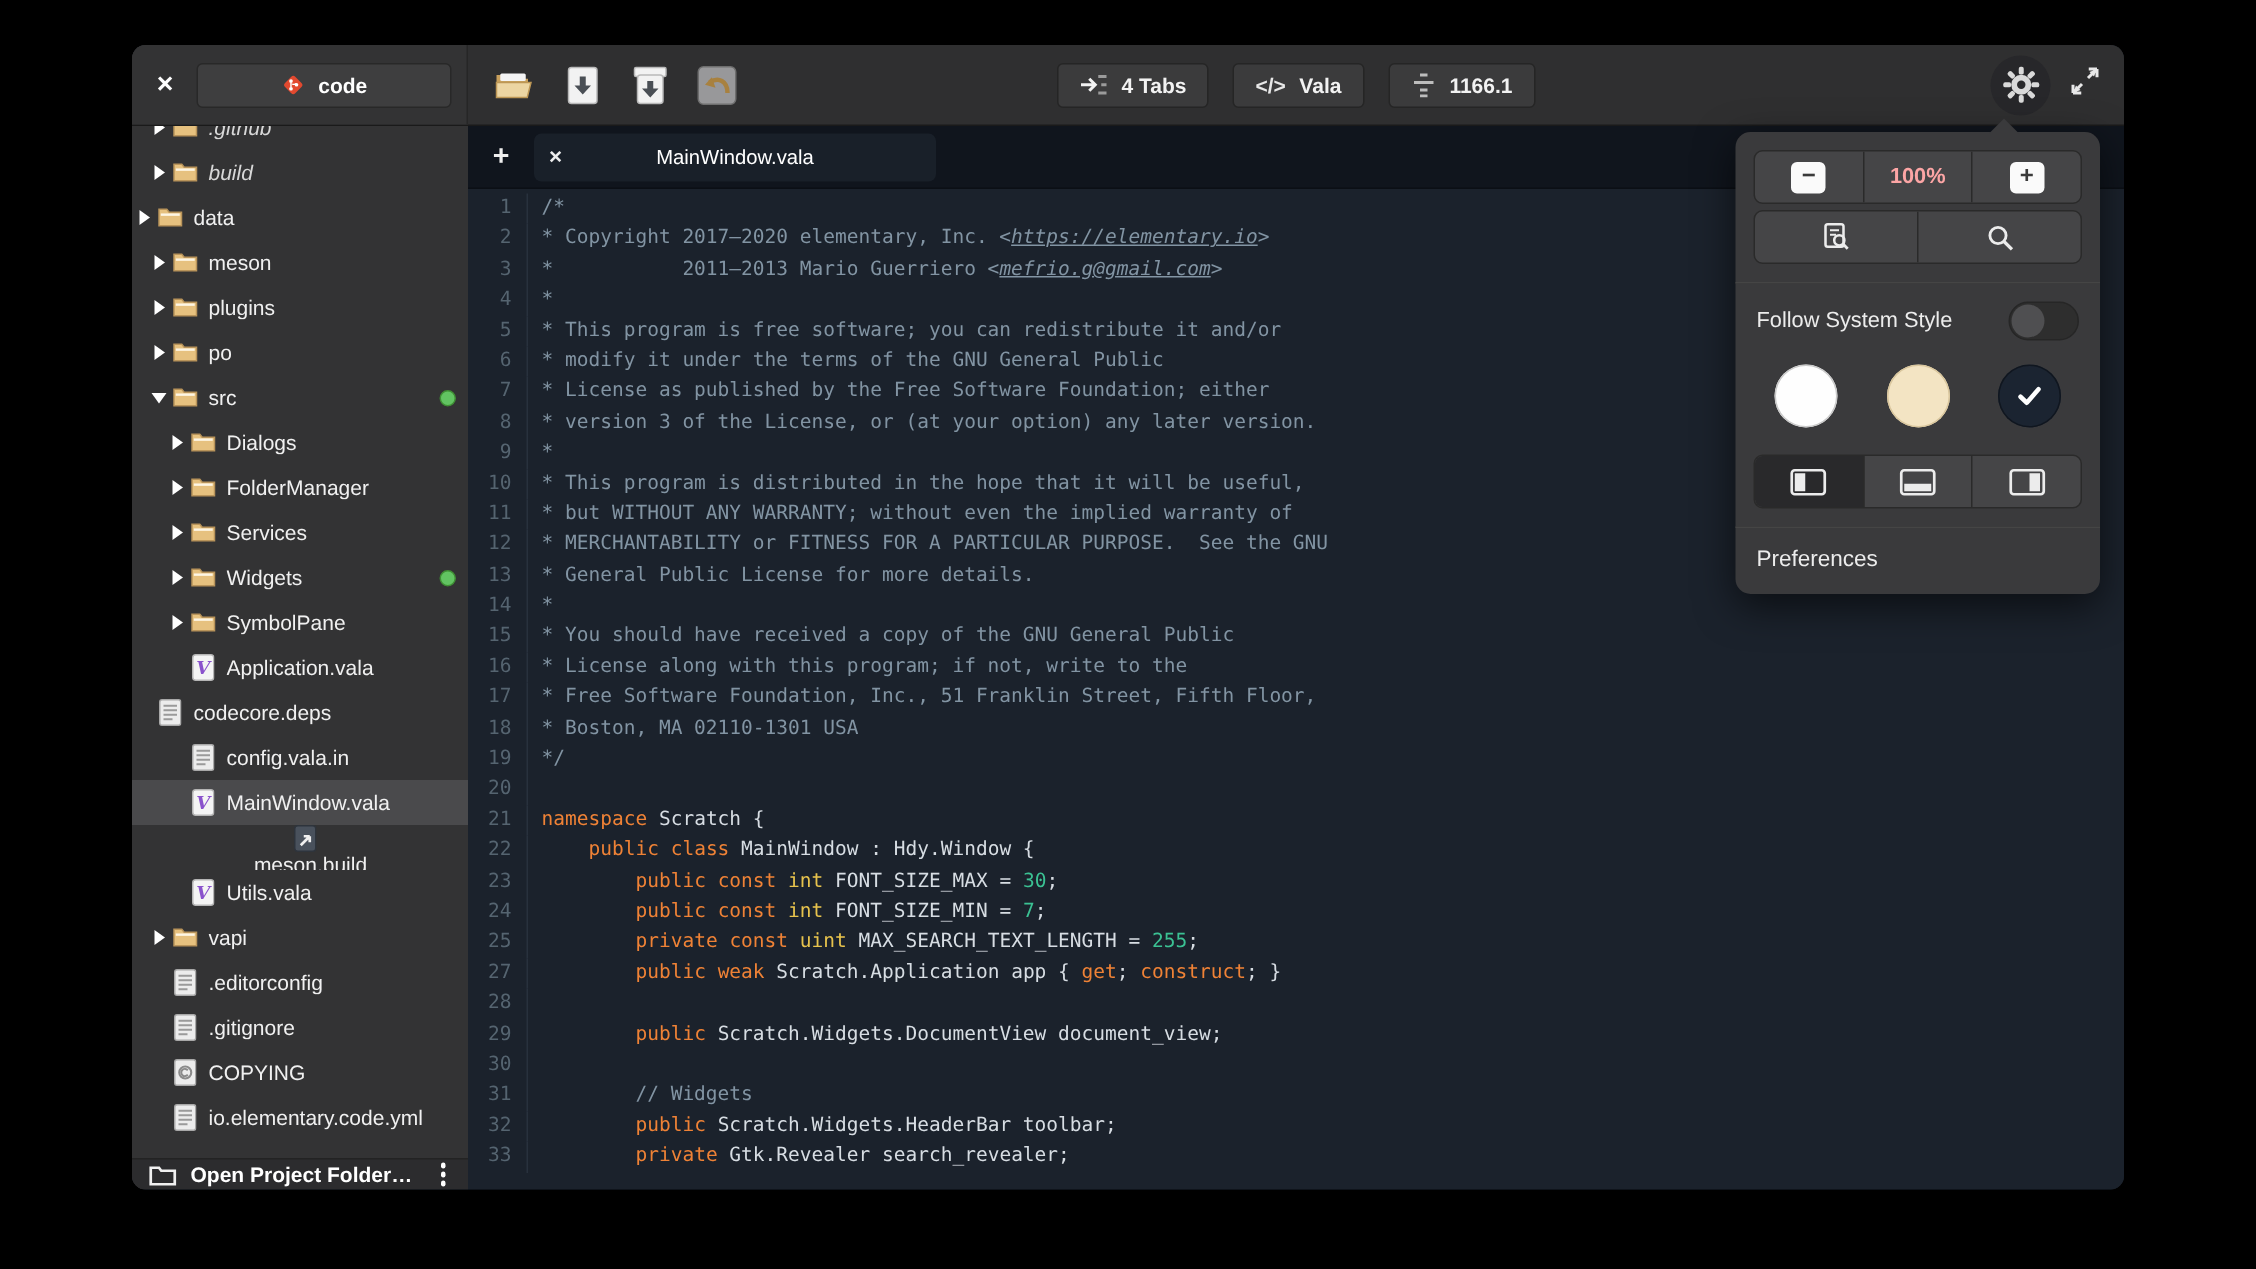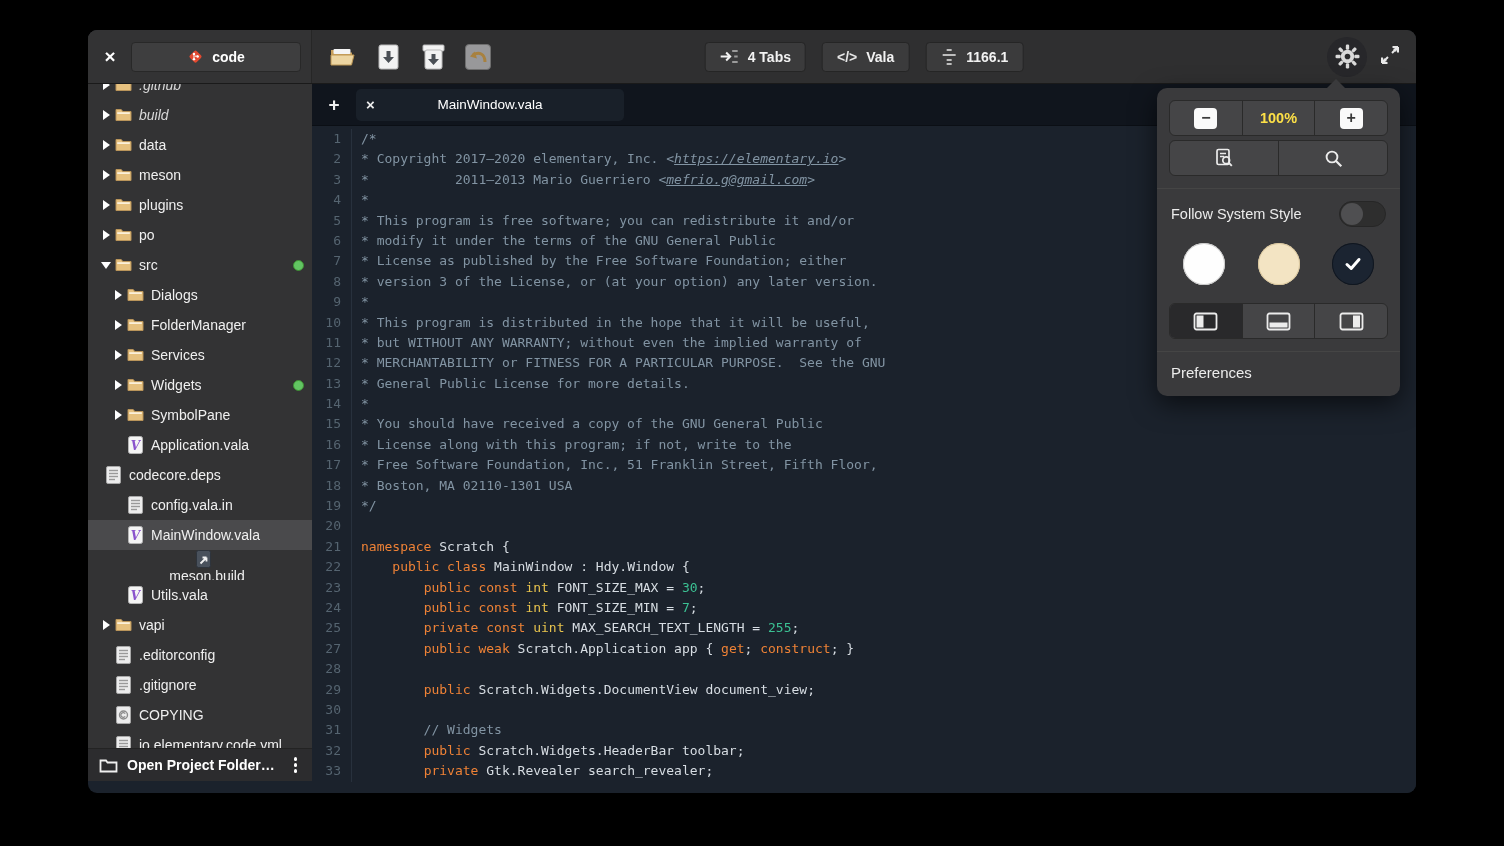--- a/index.html
+++ b/index.html
@@ -27,38 +27,38 @@
   .center-group { position:absolute; left:50%; top:50%; transform:translate(-50%,-50%);
     display:flex; gap:16px; }
   .hbtn { height:30px; background:#3b3b3c; border:1px solid #252525; border-radius:4px;
     color:#f2f2f2; font-weight:bold; font-size:14px; display:flex; align-items:center;
     gap:9px; padding:0 14px; white-space:nowrap; }
   .right-group { margin-left:auto; display:flex; align-items:center; gap:13px; }
   .gear-btn { width:40px; height:40px; border-radius:50%; background:#27272a;
     display:flex; align-items:center; justify-content:center; }
 
   
-  .sidebar { position:absolute; left:0; top:54px; width:224px; bottom:12px;
+  .sidebar { position:absolute; left:0; top:54px; width:224px; bottom:0;
     background:#333334; overflow:hidden; }
   .tree { position:absolute; top:-14px; left:0; right:0; }
   .trow { height:30px; display:flex; align-items:center; color:#f0f0f0; font-size:14px;
     padding-right:8px; }
   .trow.selected { background:#4a4a4c; }
   .trow.italic .flabel { font-style:italic; color:#d8d8d8; }
   .expander { width:16px; flex:none; display:flex; align-items:center; justify-content:center; }
   .tri-r { width:0; height:0; border-top:5px solid transparent; border-bottom:5px solid transparent;
     border-left:7px solid #fff; }
   .tri-d { width:0; height:0; border-left:5px solid transparent; border-right:5px solid transparent;
     border-top:7px solid #fff; }
   .ficon { width:18px; flex:none; display:flex; align-items:center; justify-content:center;
     margin-right:7px; }
   .flabel { flex:1; overflow:hidden; white-space:nowrap; text-overflow:ellipsis; }
   .badge { width:11px; height:11px; border-radius:50%; background:#62c462;
     border:1px solid #3f8f34; flex:none; }
-  .sidebar-footer { position:absolute; left:0; right:0; bottom:0; height:33px;
+  .sidebar-footer { position:absolute; left:0; right:0; bottom:0; height:21px;
     background:#2c2c2e; border-top:1px solid #232323; display:flex; align-items:center;
     padding:0 11px; gap:9px; color:#fff; }
   .footer-label { font-size:14px; font-weight:bold; flex:1; white-space:nowrap; }
   .dots { display:flex; flex-direction:column; gap:2.5px; padding:0 4px; }
   .dots i { width:3.5px; height:3.5px; border-radius:50%; background:#fff; }
 
   
   .main { position:absolute; left:224px; top:54px; right:0; bottom:0; background:#1b222c; }
   .tabbar { height:42px; background:#10151d; display:flex; align-items:center; padding:0 8px;
     border-bottom:1px solid #0b0f15; }
@@ -91,21 +91,21 @@
     border-left:10px solid transparent; border-right:10px solid transparent;
     border-bottom:10px solid #3a3a3c; }
   .linked { display:flex; border:1px solid #2a2a2a; border-radius:6px; overflow:hidden;
     background:#454547; }
   .linked > * { flex:1; height:34px; display:flex; align-items:center; justify-content:center;
     border-right:1px solid #2a2a2a; }
   .linked > *:last-child { border-right:none; }
   .linked.pressed-first > *:first-child { background:#29292b; }
   .keycap { width:23px; height:21px; background:#fafafa; border-radius:4px; color:#3a3a3a;
     font-weight:bold; font-size:16px; line-height:19px; text-align:center; }
-  .zoom-label { font-weight:bold; font-size:14.5px; color:#fde047; }
+  .zoom-label { font-weight:bold; font-size:14.5px; color:#fca5a5; }
   .search-row { margin-top:4px; }
   .pop-sep { height:1px; background:#2d2d2d; border-bottom:1px solid #454545; margin:12px -12px; }
   .follow-row { display:flex; align-items:center; justify-content:space-between; padding:0 2px; }
   .follow-label { font-size:14.5px; color:#ececec; }
   .switch { width:47px; height:26px; border-radius:13px; background:#2e2e2e;
     border:1px solid #262626; position:relative; flex:none; }
   .knob { position:absolute; left:1px; top:1px; width:22px; height:22px; border-radius:50%;
     background:#4f4f51; }
   .circles { display:flex; justify-content:space-between; padding:0 14px; margin:16px 0 18px; }
   .circle { width:42px; height:42px; border-radius:50%; display:flex; align-items:center;
@@ -243,21 +243,21 @@
             <span class="tri-r"></span>
           </span>
           <span class="ficon">
             <svg width="17" height="14" viewBox="0 0 17 14">
               <path d="M1 1.5 h5.2 l1.6 2 h8.2 v9 H1z" fill="#e6c17f" stroke="#b9945a" stroke-width="1"></path>
               <rect x="2.2" y="4.3" width="12.6" height="1.6" fill="#fdf6e5"></rect>
             </svg>
           </span>
           <span class="flabel">build</span>
         </div>
-        <div class="trow" style="padding-left: 10px;">
+        <div class="trow" style="">
           <span class="expander">
             <span class="tri-r"></span>
           </span>
           <span class="ficon">
             <svg width="17" height="14" viewBox="0 0 17 14">
               <path d="M1 1.5 h5.2 l1.6 2 h8.2 v9 H1z" fill="#e6c17f" stroke="#b9945a" stroke-width="1"></path>
               <rect x="2.2" y="4.3" width="12.6" height="1.6" fill="#fdf6e5"></rect>
             </svg>
           </span>
           <span class="flabel">data</span>

